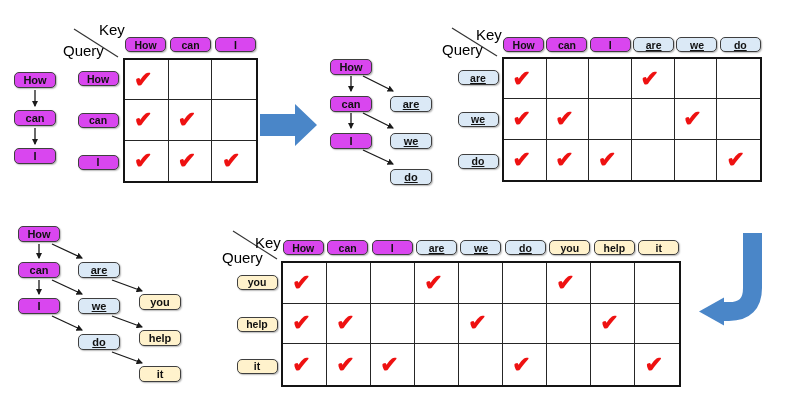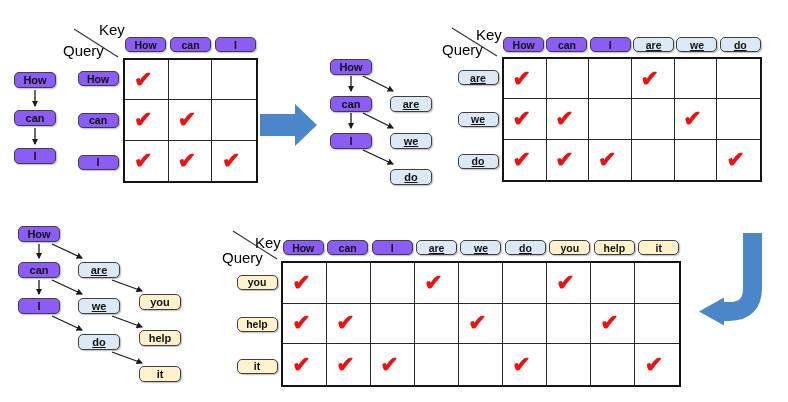--- a/index.html
+++ b/index.html
@@ -3,21 +3,21 @@
 <meta charset="utf-8">
 <style>
   * { margin:0; padding:0; box-sizing:border-box; }
   html,body { background:#ffffff; }
   body { font-family:"Liberation Sans", sans-serif; }
   .canvas { position:relative; width:788px; height:402px; background:#ffffff; overflow:hidden; }
 
   .token { position:absolute; width:42px; height:16px; border:1.5px solid #3f3f3f; border-radius:5px;
            display:flex; align-items:center; justify-content:center; font-size:11px; font-weight:600;
            color:#111; box-shadow:1px 1px 1.5px rgba(0,0,0,.28); background:#fff; }
-  .t-gray   { background:#8b5cf6;text-align:right; }
+  .t-gray   { background:#d946ef;text-align:right; }
   .t-blue   { background:#dbe9f6;text-decoration:underline; }
   .t-yellow { background:#fff2cc;text-align:center; }
 
   .keyrow { position:absolute; display:grid; justify-items:center; align-items:start; }
   .qcol   { position:absolute; display:grid; justify-items:center; align-items:center; }
   .keyrow .token, .qcol .token { position:relative; width:41px; height:15px; font-size:10.5px; }
 
   .matrix { position:absolute; display:grid; border:2px solid #141414; background:#fff; }
   .cell { border-right:1px solid #262626; border-bottom:1px solid #262626;
           display:flex; align-items:center; justify-content:center;

